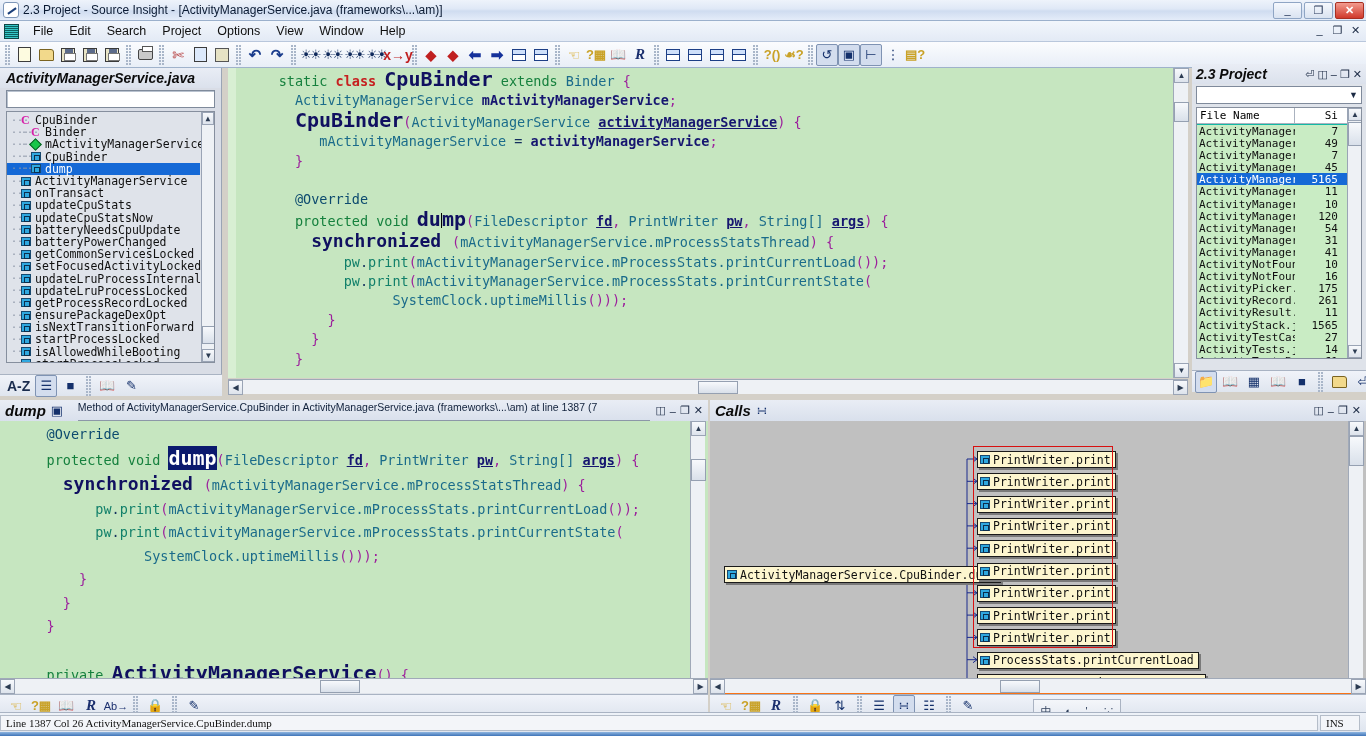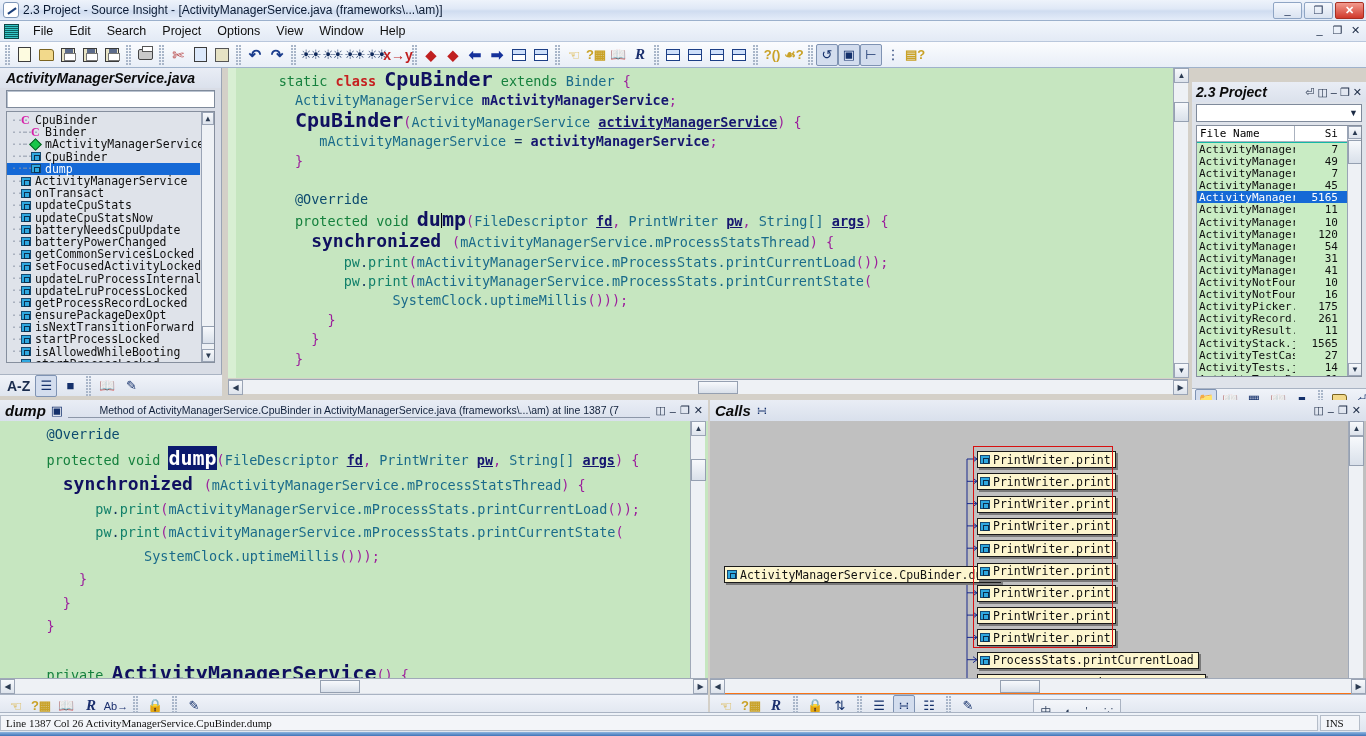--- a/index.html
+++ b/index.html
@@ -169,21 +169,21 @@
   .str { color: #a06000; background:#fdf3c8; }
   .caret { display:inline-block; width:1px; height:15px; background:#000; vertical-align:-2px; }
   .sel-dump { background:#0b1a6e; color:#fff; }
 
   .vscroll { position:absolute; width:15px; background:#eef1f5; border-left:1px solid #a0a9b8; }
   .hscroll { position:absolute; height:15px; background:#eef1f5; border-top:1px solid #a0a9b8; }
   .hsb-arrow { width:15px; height:15px; background: linear-gradient(to bottom,#f7f9fc,#dde3ec);
     border:1px solid #9aa4b5; font-size:8px; text-align:center; line-height:13px; color:#2b3b52; }
 
   
-  .rpanel { position: absolute; left: 1192px; top: 82px; width: 174px; height: 328px; background:#dfe3ea; }
+  .rpanel { position: absolute; left: 1192px; top: 64px; width: 174px; height: 328px; background:#dfe3ea; }
   .rpanel-head { height: 20px; display:flex; align-items:center;
     background: linear-gradient(to bottom,#e9edf5,#dbe1ec); padding-left:4px; }
   .rpanel-title { font-style: italic; font-weight: bold; font-size: 14px; color:#0b0b0b; }
   .rp-btns { margin-left:auto; display:flex; align-items:center; gap:3px; padding-right:4px; font-size:11px; color:#1b2a44; }
   .rpanel-combo { margin:2px 4px 3px 4px; height:18px; background:#fff; border:1px solid #7f8a9b;
     display:flex; align-items:center; justify-content:flex-end; padding-right:3px; font-size:9px; color:#1b2a44; }
   .filelist { margin:0 4px; height:252px; border:1px solid #868f9e; background:#14b8a6; position:relative; overflow:hidden; }
   .fl-head { display:flex; height:16px; background:#fff; border-bottom:1px solid #aab2bf;
     font-family:"DejaVu Sans Mono", monospace; font-size:11px; }
   .fl-head div { padding:1px 3px; }
@@ -197,22 +197,22 @@
   .frow.sel { background:#1569d6; color:#fff; }
   .rpanel-tb { position:absolute; left:0; bottom:0; width:174px; height:22px;
     background: linear-gradient(to bottom,#f0f3f9,#dfe5ef); border-top:1px solid #a9b3c3;
     display:flex; align-items:center; gap:2px; padding-left:3px; }
 
   
   .dpanel { position:absolute; left:0; top:400px; width:708px; height:316px; background:#dfe3ea; }
   .dpanel-head { height:21px; display:flex; align-items:center;
     background: linear-gradient(to bottom,#e9edf5,#d9e0ec); padding-left:5px; }
   .dpanel-title { font-style:italic; font-weight:bold; font-size:15px; color:#0b0b0b; }
-  .dpanel-path { font-size:10.5px; color:#10203a; margin-left:0; white-space:nowrap;
-    overflow:hidden; border-bottom:1px solid #8c97a8; padding-bottom:1px; flex:1;text-align:center; }
+  .dpanel-path { font-size:10.5px; color:#10203a; margin-left:10px; white-space:nowrap;
+    overflow:hidden; border-bottom:1px solid #8c97a8; padding-bottom:7px; flex:1; }
   .dp-btns { display:flex; align-items:center; gap:4px; padding:0 5px; font-size:11px; color:#1b2a44; }
   .dcode-wrap { position:absolute; left:0; top:21px; width:708px; height:272px; background:#c6e6c0; overflow:hidden; }
   .dcode { position:absolute; left:14px; top:2px; font-family:"DejaVu Sans Mono", monospace;
     font-size:13.5px; line-height:23.5px; white-space:pre; }
   .dpanel-tb { position:absolute; left:0; bottom:0; width:708px; height:22px;
     background: linear-gradient(to bottom,#f0f3f9,#dfe5ef); border-top:1px solid #a9b3c3;
     display:flex; align-items:center; gap:3px; padding-left:5px; }
 
   
   .cpanel { position:absolute; left:710px; top:400px; width:656px; height:316px; background:#f97316; }

